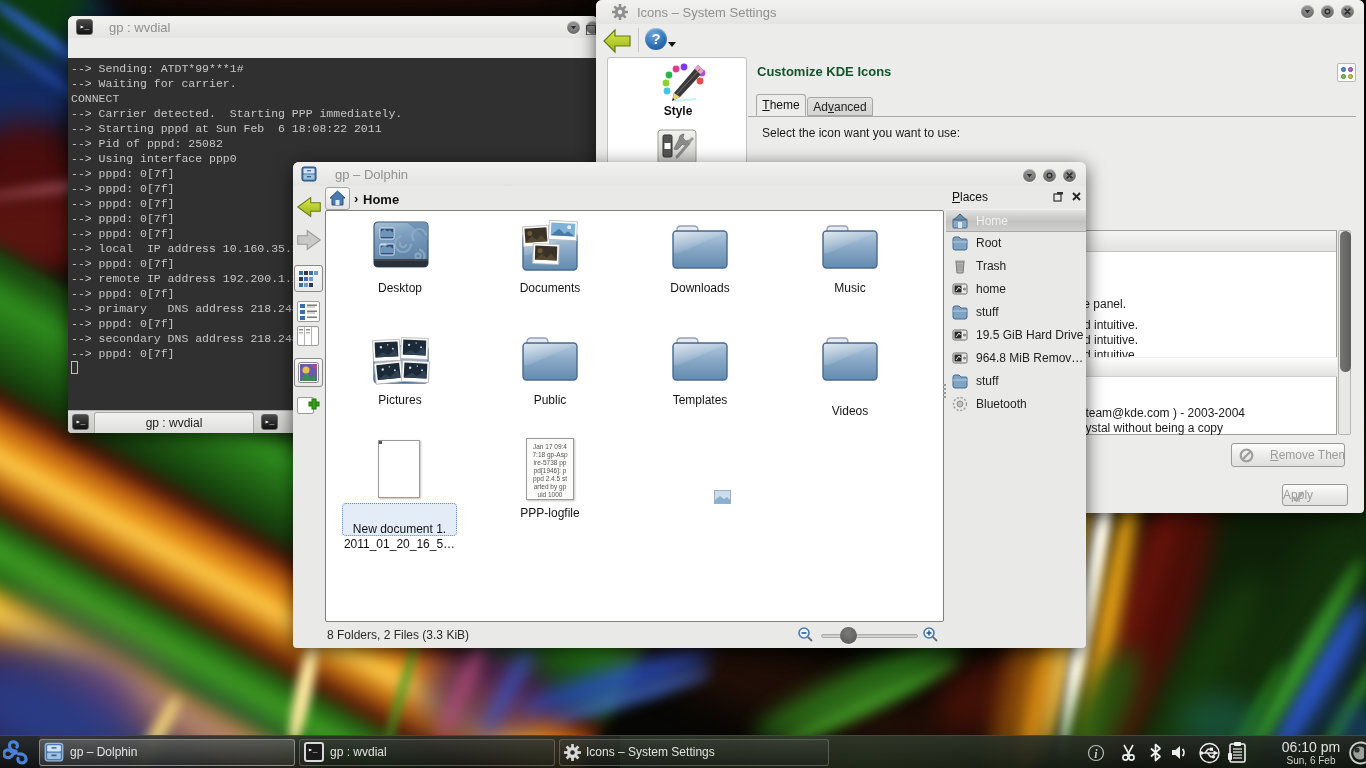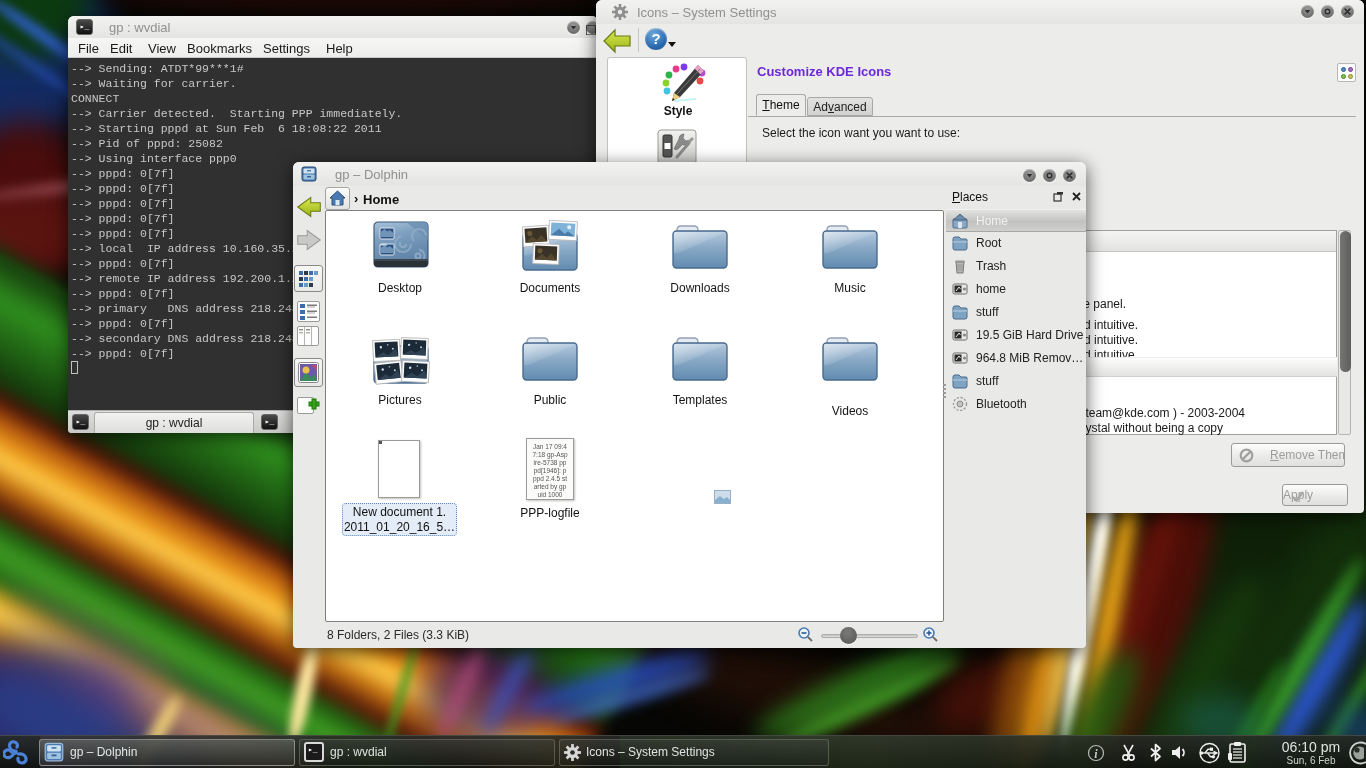--- a/index.html
+++ b/index.html
@@ -88,28 +88,20 @@
 <div class="win" id="term">
   <div class="tbar" style="height:22px;"></div>
   <div class="kicon" style="left:8px; top:3px;">▸_</div>
   <div class="ttext" style="left:41px; top:4px;">gp : wvdial</div>
   <div class="wbtn" style="left:499px; top:5px;">
         <svg width="13" height="13" viewBox="0 0 13 13">
           <path d="M3.8 5 h5.4 L6.5 8.6 Z" fill="#2e2e2e"></path>
         </svg>
       </div>
   <div class="wbtn" style="left:518px; top:5px;"><span>□</span></div>
-  <div class="menu">
-    <span style="left:10px;">File</span>
-    <span style="left:42px;">Edit</span>
-    <span style="left:80px;">View</span>
-    <span style="left:119px;">Bookmarks</span>
-    <span style="left:195px;">Settings</span>
-    <span style="left:258px;">Help</span>
-  </div>
   <div id="tscreen">--&gt; Sending: ATDT*99***1#
 --&gt; Waiting for carrier.
 CONNECT
 --&gt; Carrier detected.  Starting PPP immediately.
 --&gt; Starting pppd at Sun Feb  6 18:08:22 2011
 --&gt; Pid of pppd: 25082
 --&gt; Using interface ppp0
 --&gt; pppd: 0[7f]
 --&gt; pppd: 0[7f]
 --&gt; pppd: 0[7f]
@@ -207,21 +199,21 @@
             </linearGradient>
           </defs>
       <rect x="6" y="6" width="9" height="22" rx="1.5" fill="#555" stroke="#333"></rect>
       <rect x="7.5" y="14" width="6" height="6" fill="#fff"></rect>
       <path d="M22 12 c0-3 2-5 5-5 l-1 4 3 3 4-1 c0 3-2 5-5 5 -1 0-2 0-2.5-.5 L21 22 c-1 1-3 1-4-.2 z" fill="#8a8a8a" stroke="#666" stroke-width=".6" transform="translate(0,-2)"></path>
       <path d="M20 28 L32 14" stroke="#8a8a8a" stroke-width="3" stroke-linecap="round"></path>
       <path d="M31 12 l4-4 2 2-4 4 z" fill="#999"></path>
     </svg>
   </div>
 
-  <div class="abs" style="left:161px; top:64px; font-size:13px; font-weight:bold; color:#6d28d9;">Customize KDE Icons</div>
+  <div class="abs" style="left:161px; top:64px; font-size:13px; font-weight:bold; color:#14532d;">Customize KDE Icons</div>
 
   <div class="abs" style="left:152px; top:116px; width:608px; height:1px; background:#a8a8a6;"></div>
   <div class="abs" style="left:160px; top:94px; width:50px; height:22px; background:#ececea; border:1px solid #a8a8a6; border-bottom:1px solid #ececea; border-radius:3px 3px 0 0; font-size:12px; color:#111; text-align:center; line-height:21px;"><span style="text-decoration:underline;">T</span>heme</div>
   <div class="abs" style="left:211px; top:97px; width:66px; height:19px; background:linear-gradient(#e2e2e0,#d2d2d0); border:1px solid #a8a8a6; border-radius:3px 3px 0 0; font-size:12px; color:#222; text-align:center; line-height:18px;">Ad<span style="text-decoration:underline;">v</span>anced</div>
   <div class="abs" style="left:166px; top:126px; font-size:12px; color:#1a1a1a;">Select the icon want you want to use:</div>
 
   <div class="abs" style="left:163px; top:230px; width:578px; height:205px; background:#fff; border:1px solid #9f9f9d;">
     <div class="abs" style="left:0; top:0; width:576px; height:21px; background:linear-gradient(#f5f5f4,#e2e2e0); border-bottom:1px solid #c5c5c3;"></div>
     <div class="abs" style="right:210px; top:66px; font-size:12px; color:#1a1a1a; white-space:nowrap;">A classic KDE icon theme for the panel.</div>
     <div class="abs" style="right:198px; top:87px; font-size:12px; color:#1a1a1a; white-space:nowrap;">designed to be simple and intuitive.</div>
@@ -444,21 +436,21 @@
   <svg class="abs" style="left:228px; top:170px;" width="58" height="50" viewBox="0 0 58 50">
         <use href="#folderico"></use>
       </svg>
   <div class="flabel" style="left:57px; top:231px;">Pictures</div>
   <div class="flabel" style="left:207px; top:231px;">Public</div>
   <div class="flabel" style="left:357px; top:231px;">Templates</div>
   <div class="flabel" style="left:507px; top:242px;">Videos</div>
 
   <div class="abs" style="left:85px; top:278px; width:42px; height:58px; background:#fff; border:1px solid #9a9a98; box-shadow:1px 1px 2px rgba(0,0,0,0.25);"></div>
   <div class="abs" style="left:86px; top:279px; width:3px; height:3px; background:#555;"></div>
-  <div class="abs" style="left:49px; top:341px; width:115px; height:33px; background:#e4edf7; border:1px dotted #5a8ac4; border-radius:4px; font-size:12px; color:#111; text-align:center; line-height:15px; padding-top:1px;">New document 1.<br>2011_01_20_16_5…</div>
+  <div class="abs" style="left:49px; top:341px; width:115px; height:33px; background:#e4edf7; border:1px dotted #5a8ac4; border-radius:4px; font-size:12px; color:#111; text-align:center; line-height:15px; padding-top:18px;">New document 1.<br>2011_01_20_16_5…</div>
   <div class="abs" style="left:233px; top:276px; width:48px; height:62px; background:#fbfbfa; border:1px solid #9a9a98; box-shadow:1px 1px 2px rgba(0,0,0,0.25); overflow:hidden;">
     <div style="font-size:6.5px; line-height:8px; color:#555; padding:4px 3px 0 3px; text-align:center;">Jan 17 09:4 7:18 gp-Asp ire-5738 pp pd[1946]: p ppd 2.4.5 st arted by gp uid 1000</div>
   </div>
   <div class="flabel" style="left:226px; top:344px; width:62px;">PPP-logfile</div>
 
   <svg class="abs" style="left:421px; top:328px;" width="17" height="14" viewBox="0 0 17 14">
     <rect x="0.5" y="0.5" width="16" height="13" fill="#cddcea" stroke="#9ab0c4"></rect>
     <path d="M1 10 l5-4 4 3 3-2 3 3 v3 h-15 z" fill="#8ab0d0"></path>
   </svg>
 

